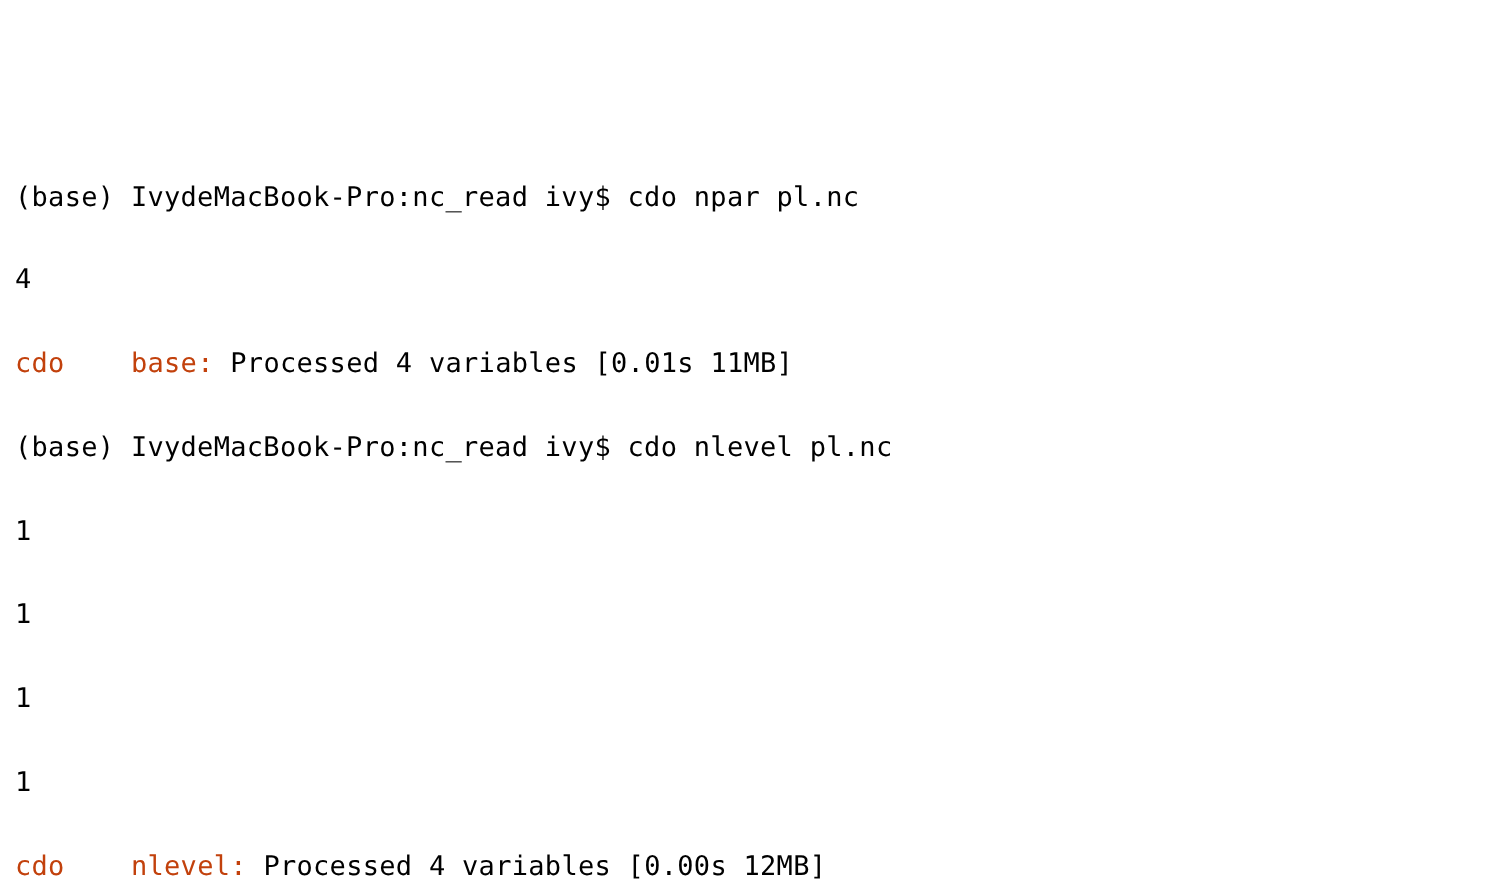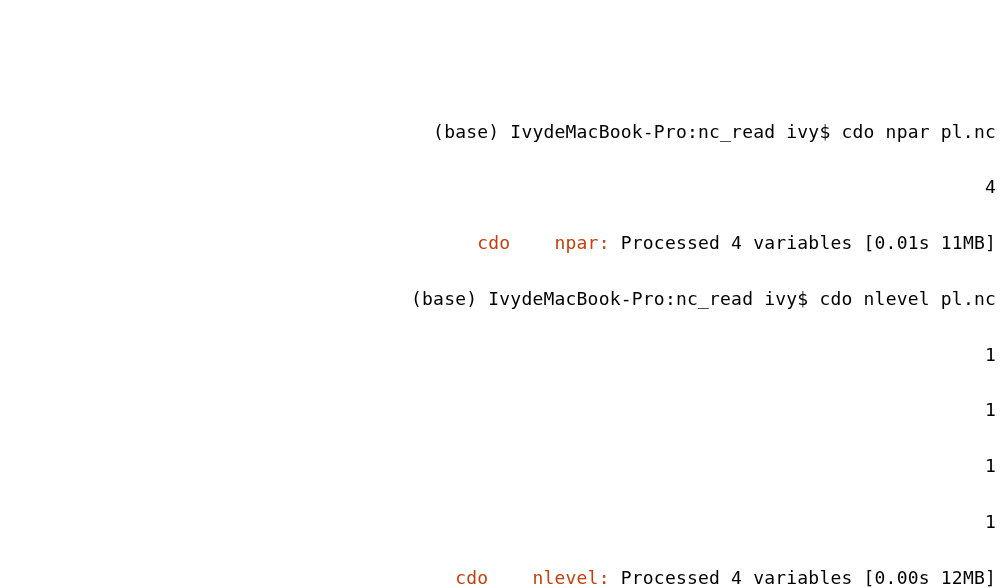--- a/index.html
+++ b/index.html
@@ -13,21 +13,20 @@
       font-size: 18px;
       line-height: 1.55;
       padding: 6px 10px;
       width: 1006px;
       white-space: pre;
       position: relative;
       letter-spacing: 0.2px;
     }
     .line {
       display: block;
-      text-align: right;
     }
     .green {
       color: #c2410c;
     }
     .black {
       color: #000000;
     }
     .prompt {
       color: #000000;
     }
@@ -35,21 +34,21 @@
       color: #000000;
     }
   </style>
 </head>
 <body>
 
 
 
 <span class="line"><span class="prompt">(base) IvydeMacBook-Pro:nc_read ivy$ </span><span class="black">cdo npar pl.nc</span></span>
 <span class="line output">4</span>
-<span class="line"><span class="green">cdo</span><span>    </span><span class="green">npar:</span><span> </span><span class="black">Processed 4 variables [0.01s 11MB]</span></span>
+<span class="line"><span class="green">cdo</span><span>    </span><span class="green">base:</span><span> </span><span class="black">Processed 4 variables [0.01s 11MB]</span></span>
 <span class="line"><span class="prompt">(base) IvydeMacBook-Pro:nc_read ivy$ </span><span class="black">cdo nlevel pl.nc</span></span>
 <span class="line output">1</span>
 <span class="line output">1</span>
 <span class="line output">1</span>
 <span class="line output">1</span>
 <span class="line"><span class="green">cdo</span><span>    </span><span class="green">nlevel:</span><span> </span><span class="black">Processed 4 variables [0.00s 12MB]</span></span>
 
 
 
 

